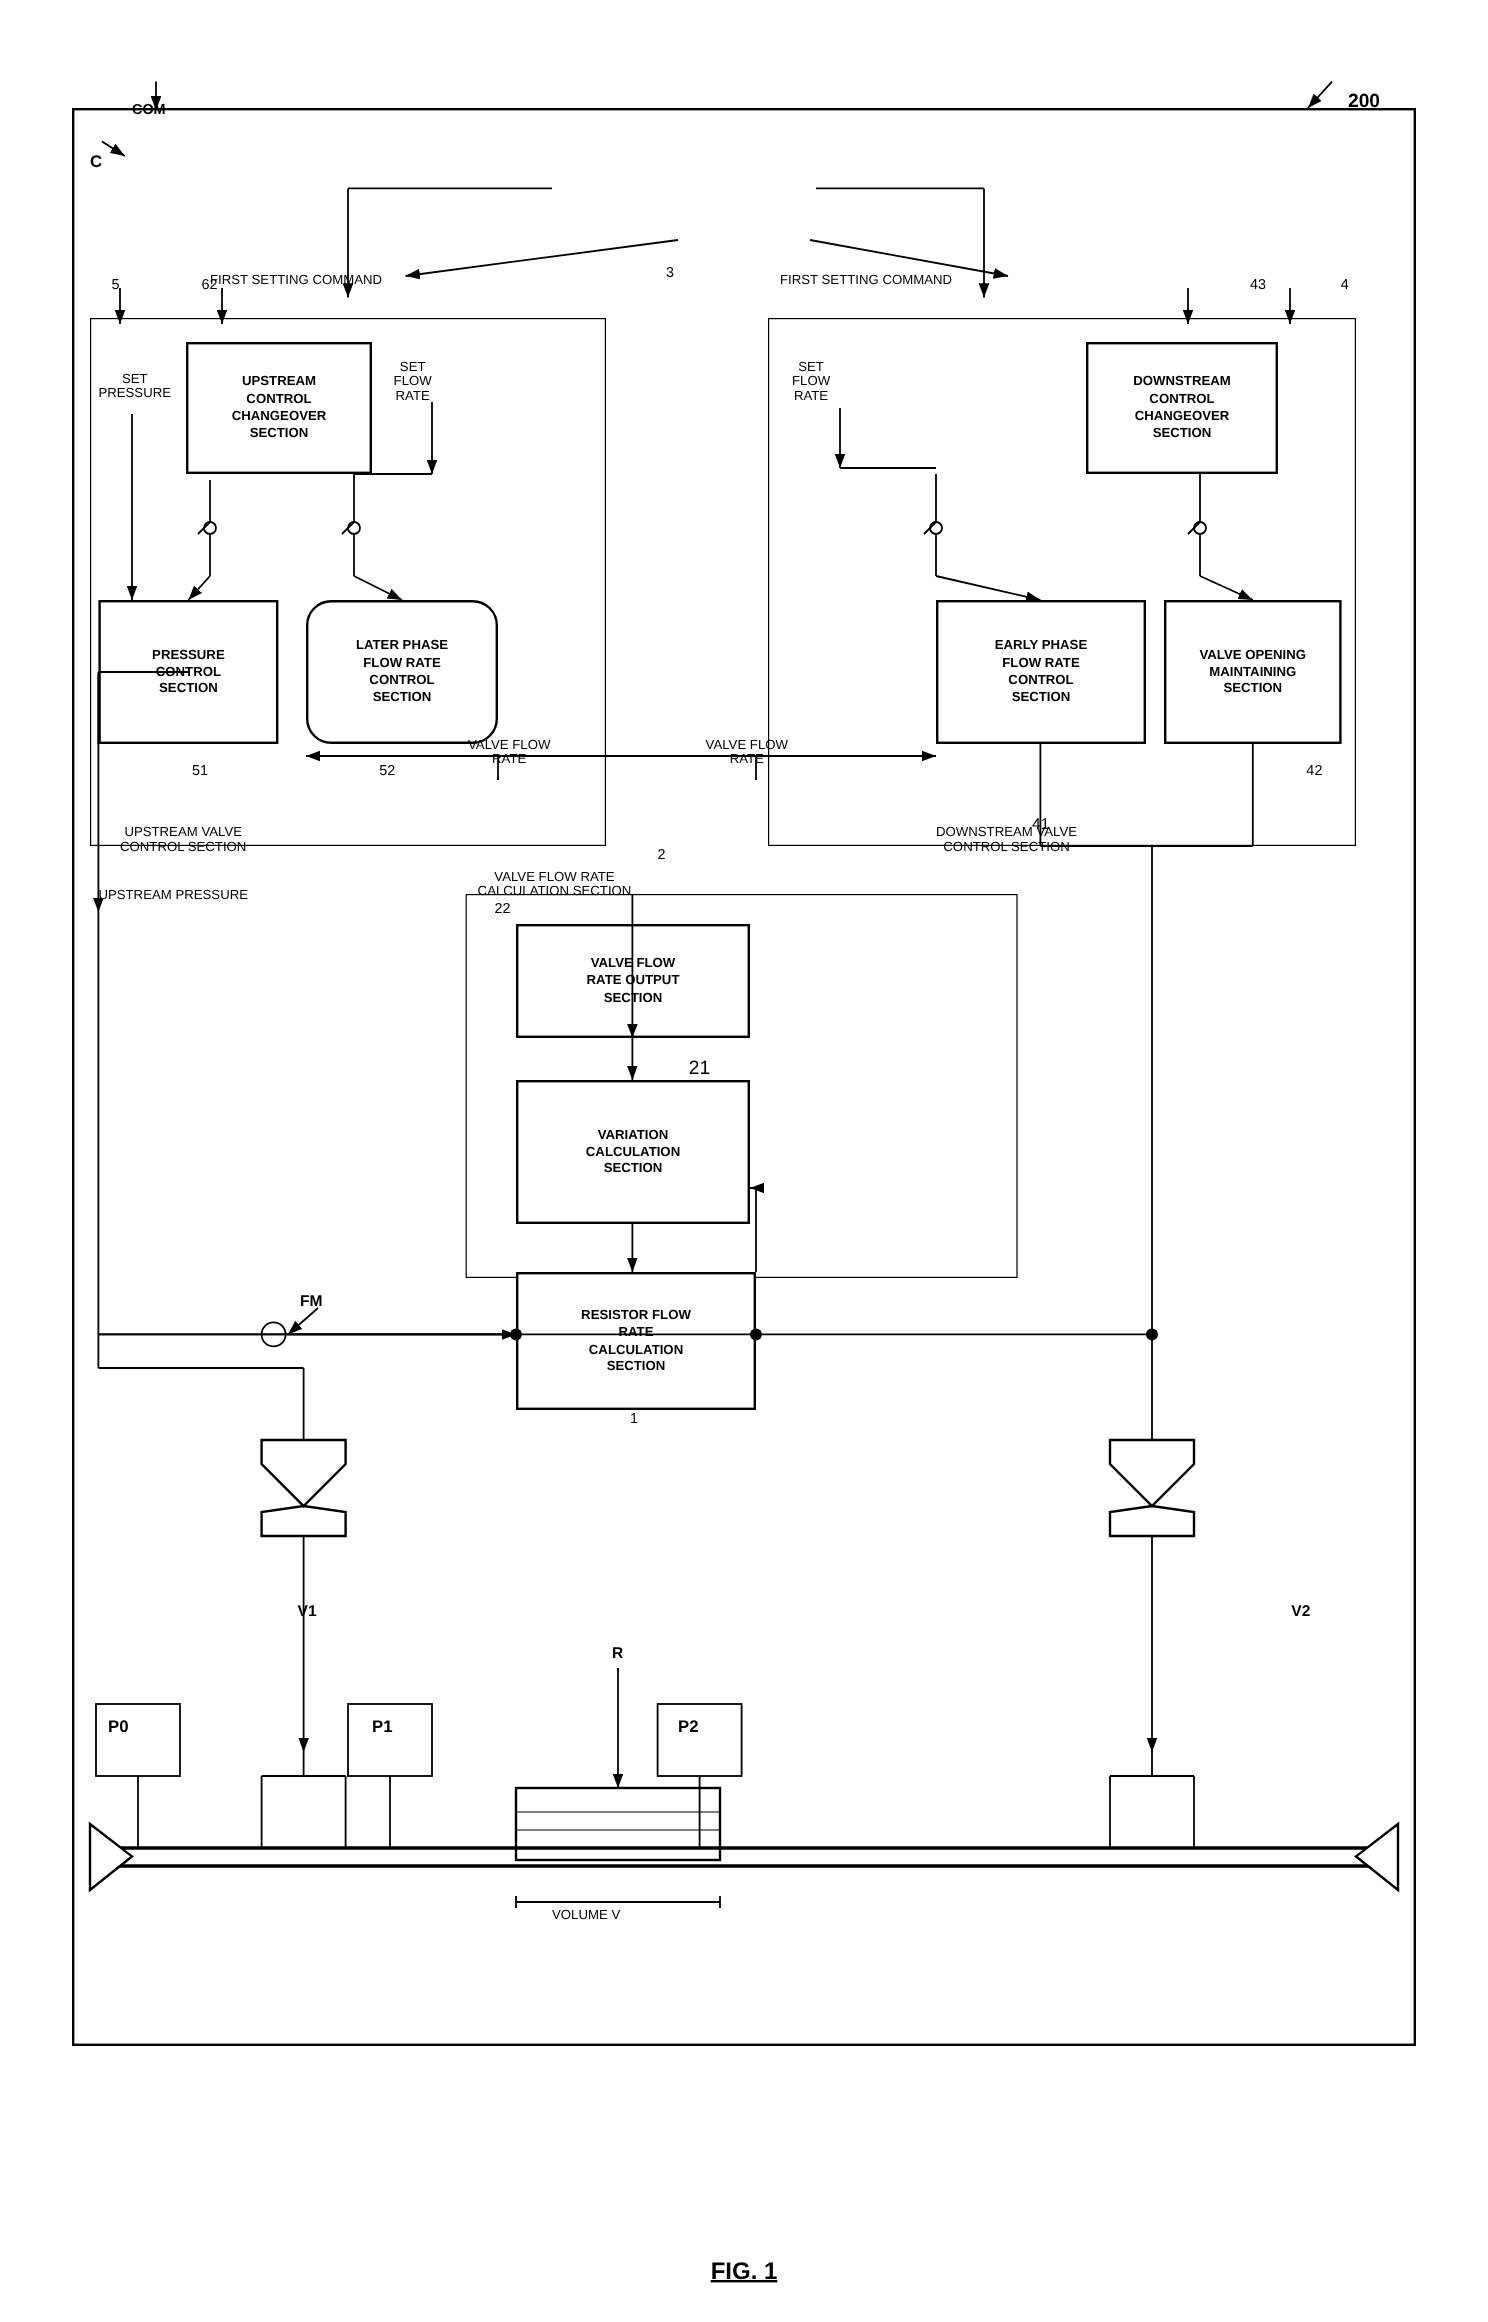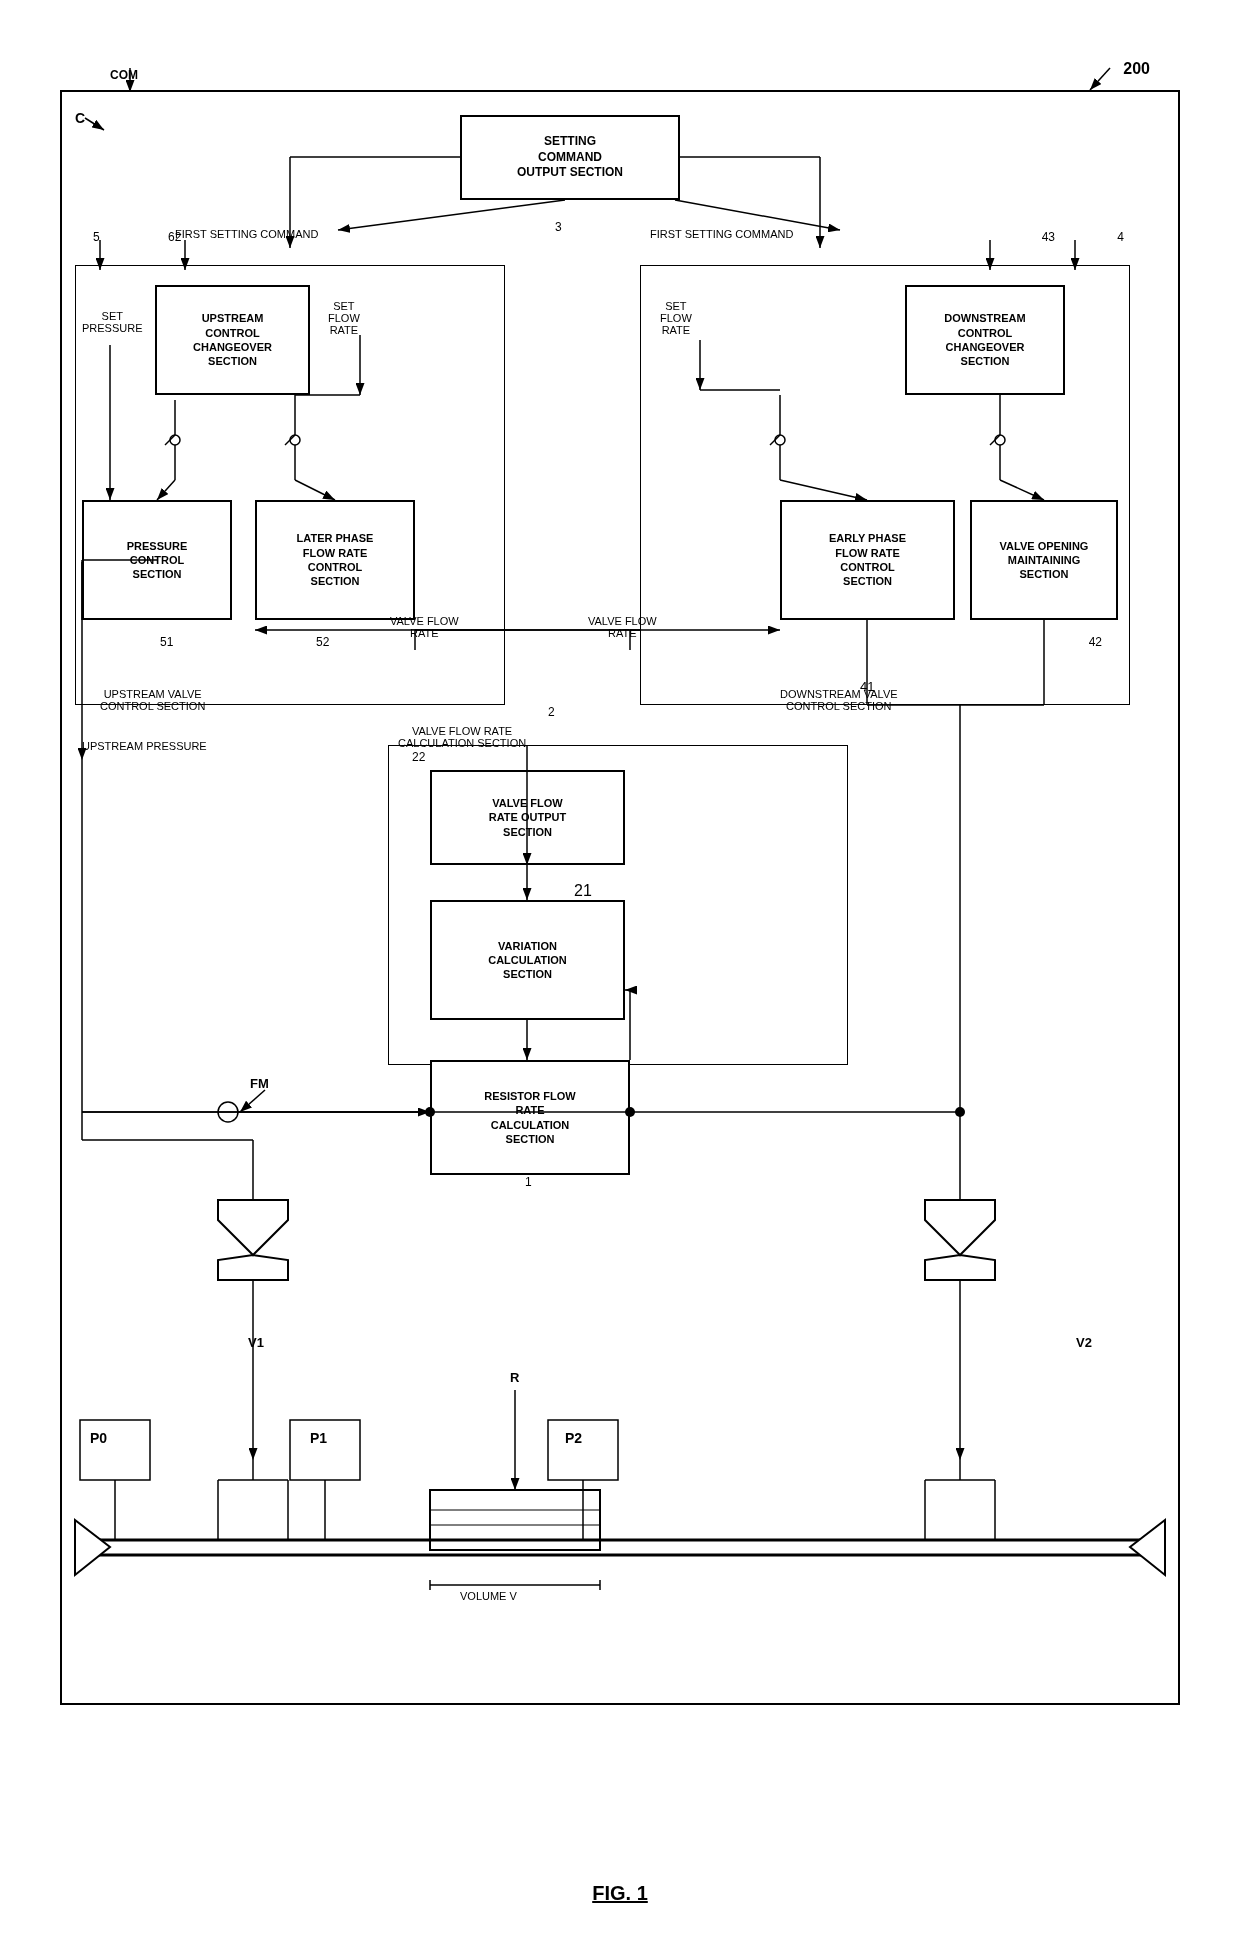--- a/index.html
+++ b/index.html
@@ -41,20 +41,21 @@
       position: absolute;
       font-size: 11px;
       font-weight: normal;
       text-align: center;
     }
     .label-bold {
       position: absolute;
       font-size: 12px;
       font-weight: bold;
       text-align: center;
+      margin-top: 16px;
     }
     .section-border {
       position: absolute;
       border: 1.5px solid #000;
     }
     
     .svg-overlay {
       position: absolute;
       top: 0; left: 0;
       width: 1240px;
@@ -77,23 +78,20 @@
 <div class="page">
 
   <div class="diagram-border"></div>
 
   <div class="label-bold" style="top:60px; right:90px; font-size:16px;">200</div>
 
   <div class="label-bold" style="top:68px; left:110px;">COM</div>
 
   <div class="label-bold" style="top:110px; left:75px; font-size:14px;">C</div>
 
-  <div class="box" style="top:115px; left:460px; width:220px; height:85px; font-size:12px;">
-    <span>SETTING<br>COMMAND<br>OUTPUT SECTION</span>
-  </div>
 
   <div class="label" style="top:220px; left:555px; font-size:12px;">3</div>
 
   <div class="label" style="top:230px; left:93px; font-size:12px;">5</div>
 
   <div class="label" style="top:230px; left:168px; font-size:12px;">62</div>
 
   <div class="label" style="top:230px; right:116px; font-size:12px;">4</div>
 
   <div class="label" style="top:230px; right:185px; font-size:12px;">43</div>
@@ -117,21 +115,21 @@
   <div class="label" style="top:310px; left:82px; font-size:11px;">SET<br>PRESSURE</div>
 
   <div class="label" style="top:300px; left:328px; font-size:11px;">SET<br>FLOW<br>RATE</div>
 
   <div class="label" style="top:300px; left:660px; font-size:11px;">SET<br>FLOW<br>RATE</div>
 
   <div class="box" style="top:500px; left:82px; width:150px; height:120px;">
     <span style="font-size:11px;">PRESSURE<br>CONTROL<br>SECTION</span>
   </div>
 
-  <div class="box" style="top:500px; left:255px; width:160px; height:120px;">
+  <div class="box" style="top:500px; left:255px; width:160px; height:120px;border-radius:21px;">
     <span style="font-size:11px;">LATER PHASE<br>FLOW RATE<br>CONTROL<br>SECTION</span>
   </div>
 
   <div class="box" style="top:500px; left:780px; width:175px; height:120px;">
     <span style="font-size:11px;">EARLY PHASE<br>FLOW RATE<br>CONTROL<br>SECTION</span>
   </div>
 
   <div class="box" style="top:500px; left:970px; width:148px; height:120px;">
     <span style="font-size:11px;">VALVE OPENING<br>MAINTAINING<br>SECTION</span>
   </div>

